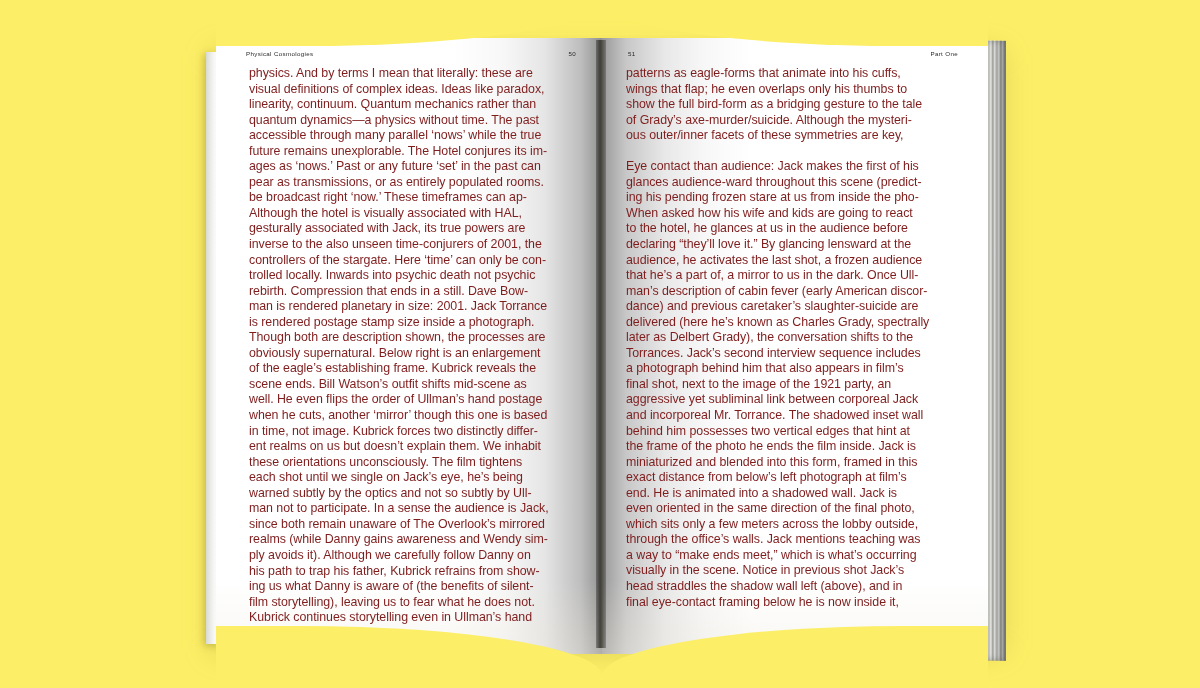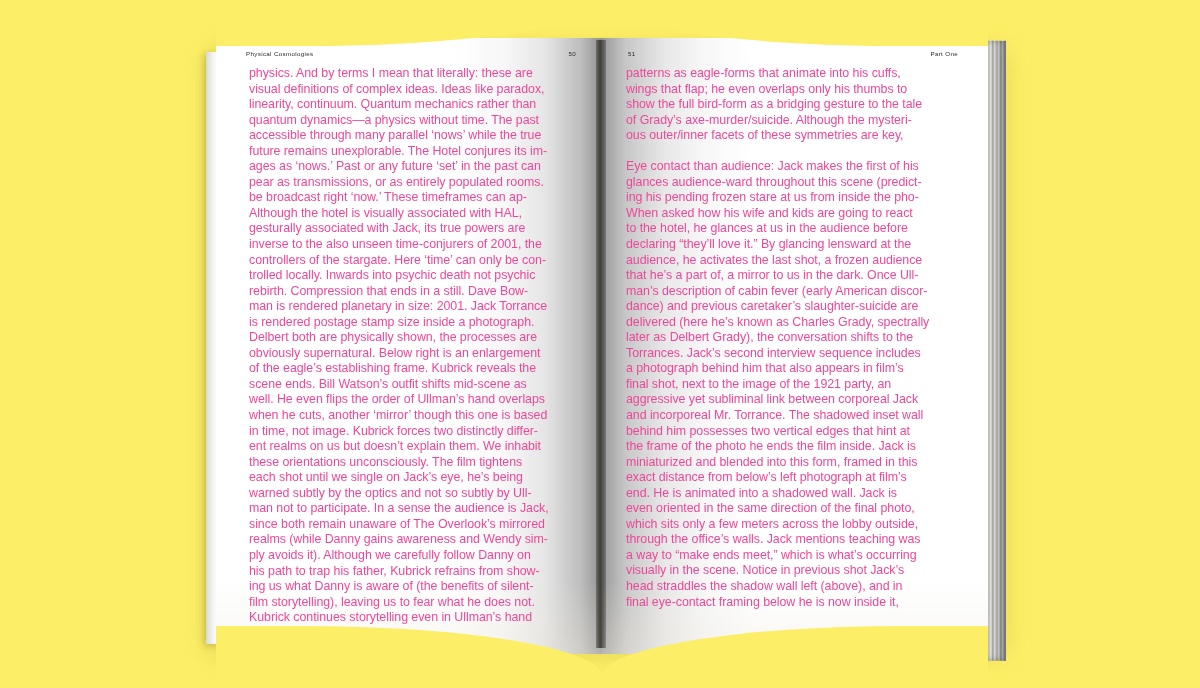--- a/index.html
+++ b/index.html
@@ -170,21 +170,21 @@
     z-index: 6;
   }
   .page-right .running-head { left: 26px; right: 30px; }
 
   .col {
     position: absolute;
     top: 28px;
     width: 330px;
     font-size: 12.4px;
     line-height: 15.55px;
-    color: #ec4899;
+    color: #7f1d1d;
     text-align: left;
     letter-spacing: -0.05px;
     z-index: 6;
   }
   .page-left  .col { left: 33px; }
   .page-right .col { left: 24px; }
 
   .col p { margin: 0; }
   .col p + p { margin-top: 15.5px; }
   .line { display: block; white-space: pre; }
@@ -229,25 +229,25 @@
           <span class="line">pear as transmissions, or as entirely populated rooms.</span>
           <span class="line">be broadcast right ‘now.’ These timeframes can ap-</span>
           <span class="line">Although the hotel is visually associated with HAL,</span>
           <span class="line">gesturally associated with Jack, its true powers are</span>
           <span class="line">inverse to the also unseen time-conjurers of 2001, the</span>
           <span class="line">controllers of the stargate. Here ‘time’ can only be con-</span>
           <span class="line">trolled locally. Inwards into psychic death not psychic</span>
           <span class="line">rebirth. Compression that ends in a still. Dave Bow-</span>
           <span class="line">man is rendered planetary in size: 2001. Jack Torrance</span>
           <span class="line">is rendered postage stamp size inside a photograph.</span>
-          <span class="line">Delbert both are physically shown, the processes are</span>
+          <span class="line">Though both are description shown, the processes are</span>
           <span class="line">obviously supernatural. Below right is an enlargement</span>
           <span class="line">of the eagle’s establishing frame. Kubrick reveals the</span>
           <span class="line">scene ends. Bill Watson’s outfit shifts mid-scene as</span>
-          <span class="line">well. He even flips the order of Ullman’s hand overlaps</span>
+          <span class="line">well. He even flips the order of Ullman’s hand postage</span>
           <span class="line">when he cuts, another ‘mirror’ though this one is based</span>
           <span class="line">in time, not image. Kubrick forces two distinctly differ-</span>
           <span class="line">ent realms on us but doesn’t explain them. We inhabit</span>
           <span class="line">these orientations unconsciously. The film tightens</span>
           <span class="line">each shot until we single on Jack’s eye, he’s being</span>
           <span class="line">warned subtly by the optics and not so subtly by Ull-</span>
           <span class="line">man not to participate. In a sense the audience is Jack,</span>
           <span class="line">since both remain unaware of The Overlook’s mirrored</span>
           <span class="line">realms (while Danny gains awareness and Wendy sim-</span>
           <span class="line">ply avoids it). Although we carefully follow Danny on</span>

